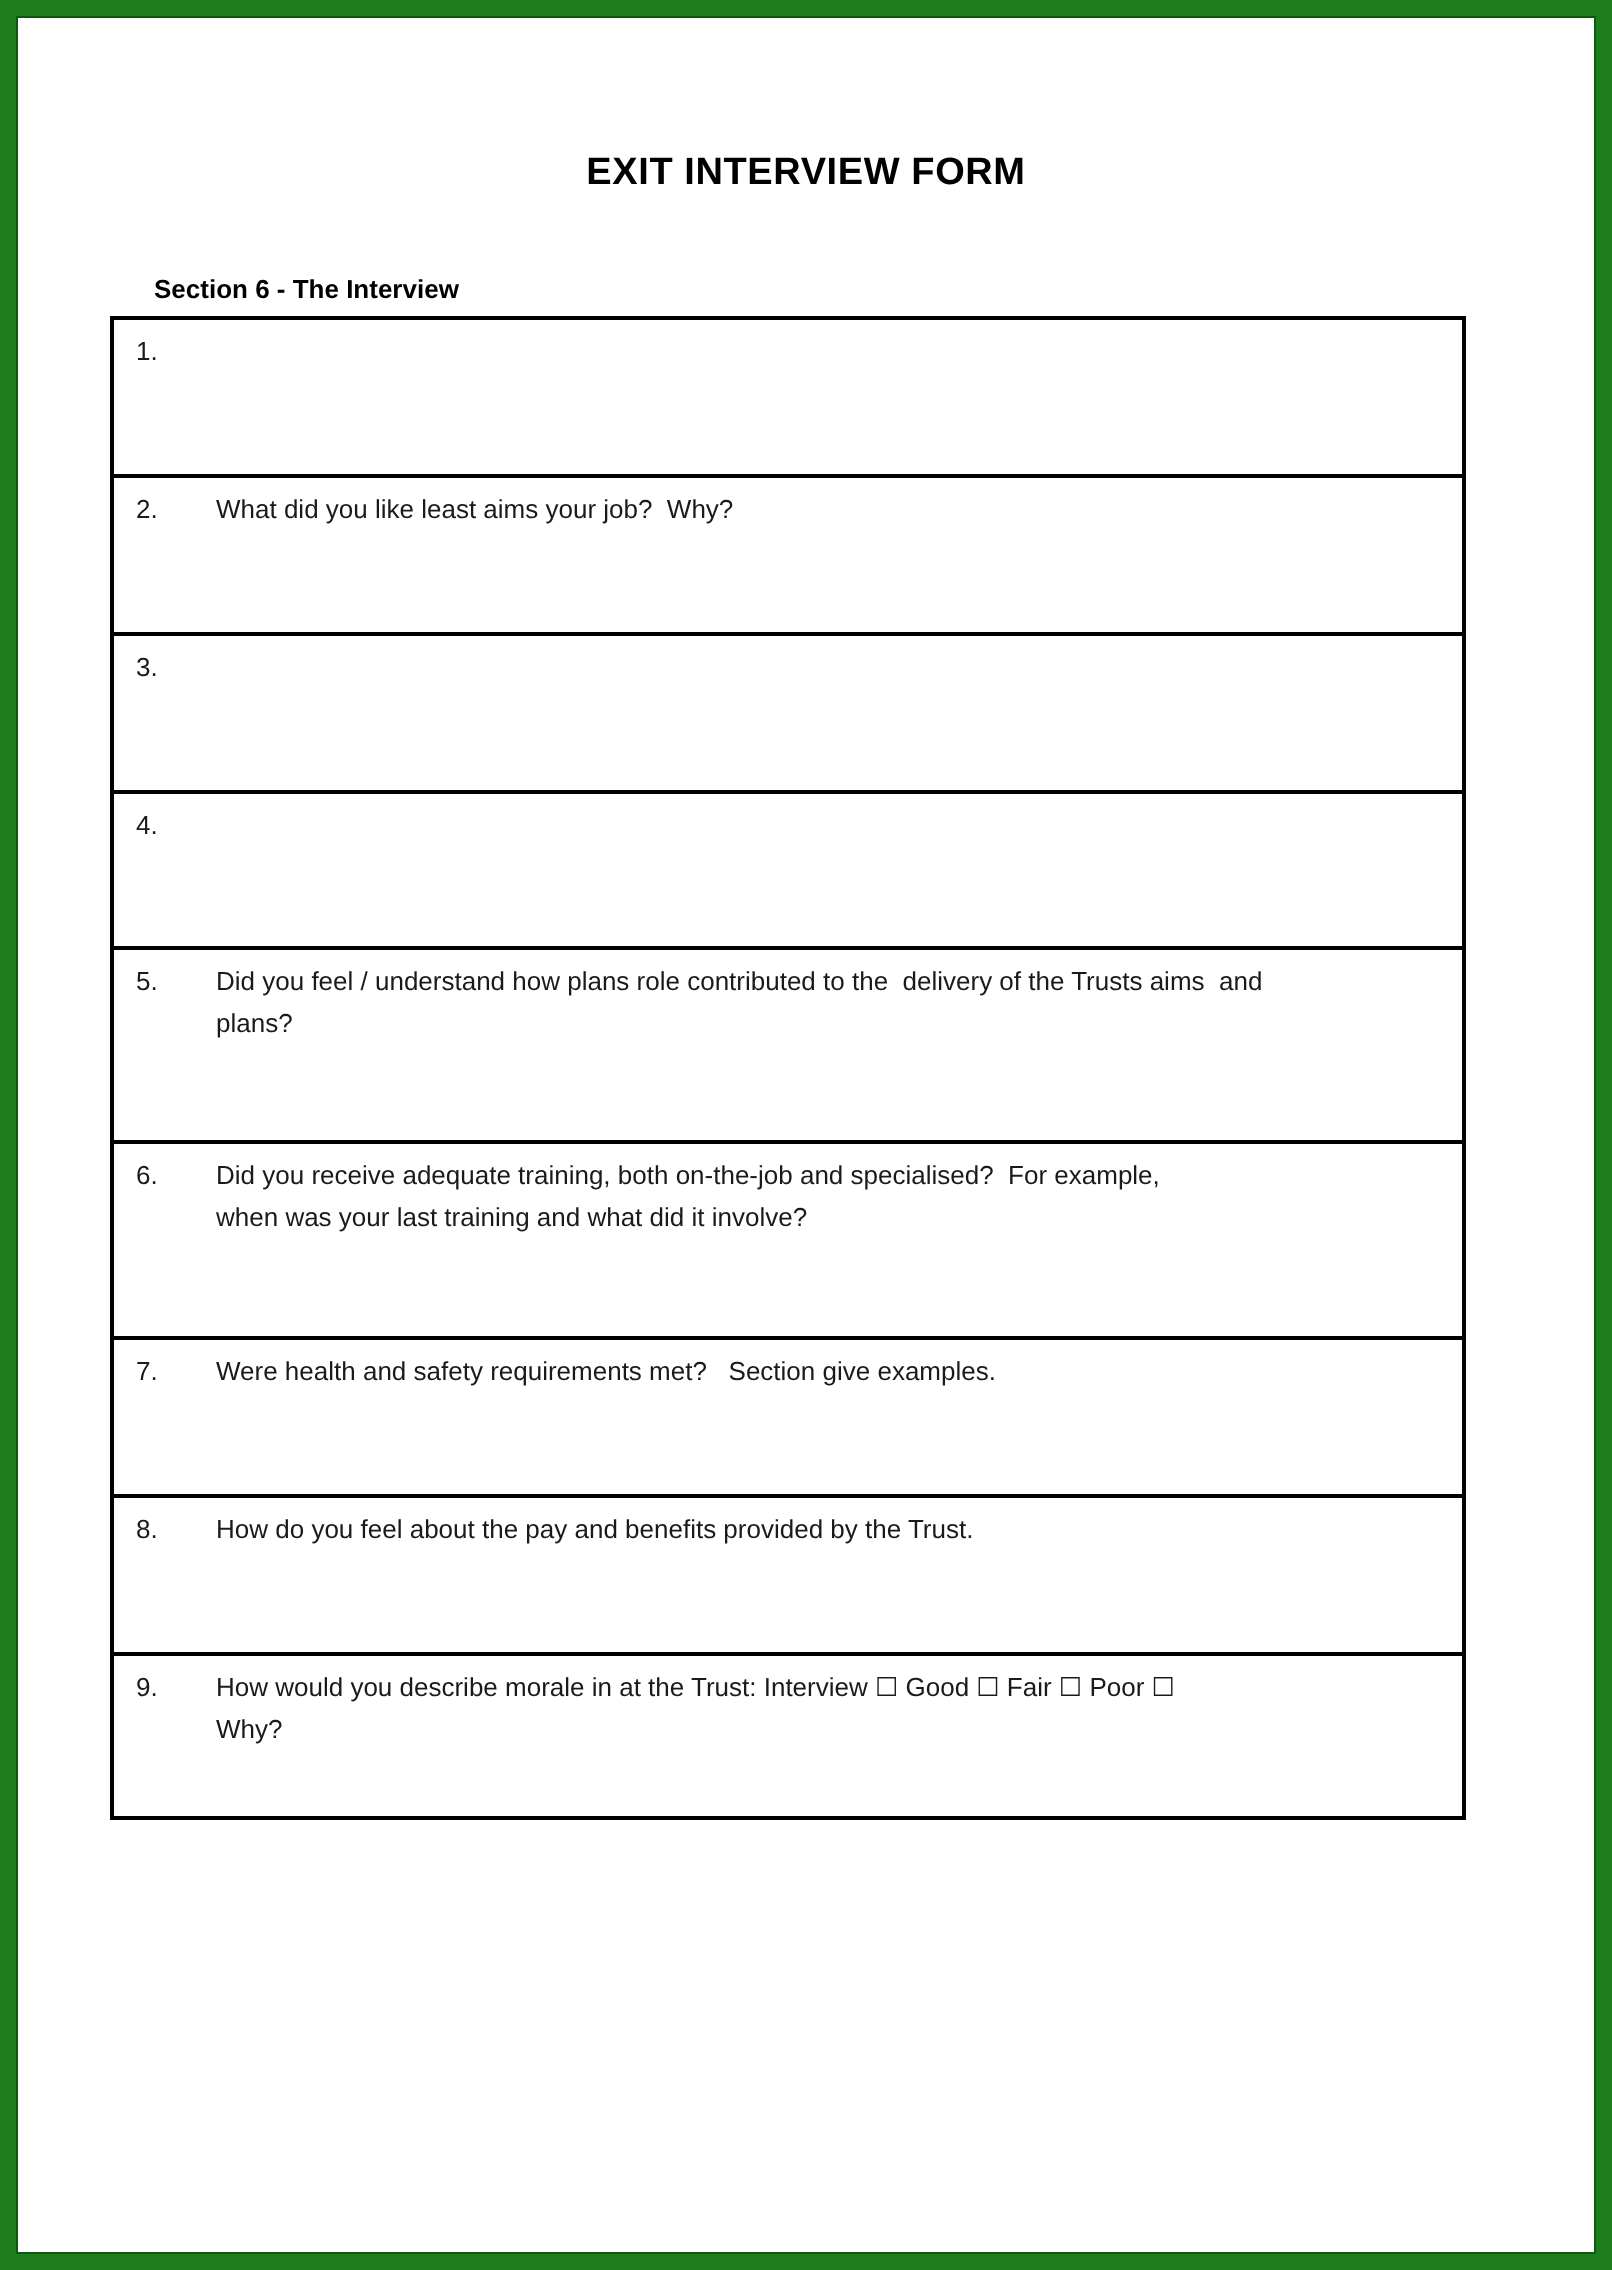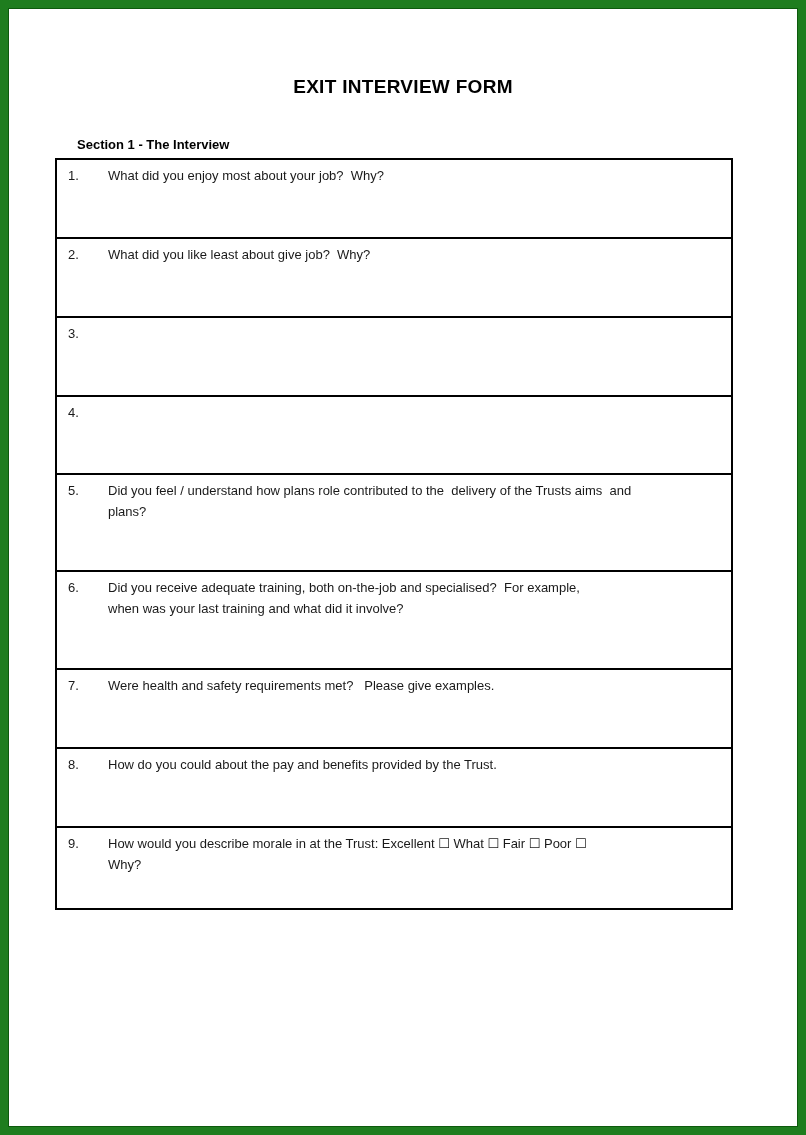--- a/index.html
+++ b/index.html
@@ -79,30 +79,29 @@
     white-space: pre-wrap;
     color: #1a1a1a;
   }
 </style>
 </head>
 <body>
 
 <div class="page">
   <div class="content">
     <h1 class="doc-title">EXIT INTERVIEW FORM</h1>
-    <div class="section-header">Section 1 - The Interview</div>
+    <div class="section-header">Section 6 - The Interview</div>
     <div class="question-table">
   <div class="q-row">
     <div class="q-num">1.</div>
-    <div class="q-text">What did you enjoy most about your job?  Why?</div>
   </div>
 
   <div class="q-row">
     <div class="q-num">2.</div>
-    <div class="q-text">What did you like least about give job?  Why?</div>
+    <div class="q-text">What did you like least aims your job?  Why?</div>
   </div>
 
   <div class="q-row">
     <div class="q-num">3.</div>
   </div>
 
   <div class="q-row">
     <div class="q-num">4.</div>
   </div>
 
@@ -113,28 +112,28 @@
   </div>
 
   <div class="q-row">
     <div class="q-num">6.</div>
     <div class="q-text">Did you receive adequate training, both on-the-job and specialised?  For example,
 when was your last training and what did it involve?</div>
   </div>
 
   <div class="q-row">
     <div class="q-num">7.</div>
-    <div class="q-text">Were health and safety requirements met?   Please give examples.</div>
+    <div class="q-text">Were health and safety requirements met?   Section give examples.</div>
   </div>
 
   <div class="q-row">
     <div class="q-num">8.</div>
-    <div class="q-text">How do you could about the pay and benefits provided by the Trust.</div>
+    <div class="q-text">How do you feel about the pay and benefits provided by the Trust.</div>
   </div>
 
   <div class="q-row">
     <div class="q-num">9.</div>
-    <div class="q-text">How would you describe morale in at the Trust: Excellent ☐ What ☐ Fair ☐ Poor ☐
+    <div class="q-text">How would you describe morale in at the Trust: Interview ☐ Good ☐ Fair ☐ Poor ☐
 Why?</div>
   </div>
 </div>
   </div>
 </div>
 
 </body></html>

